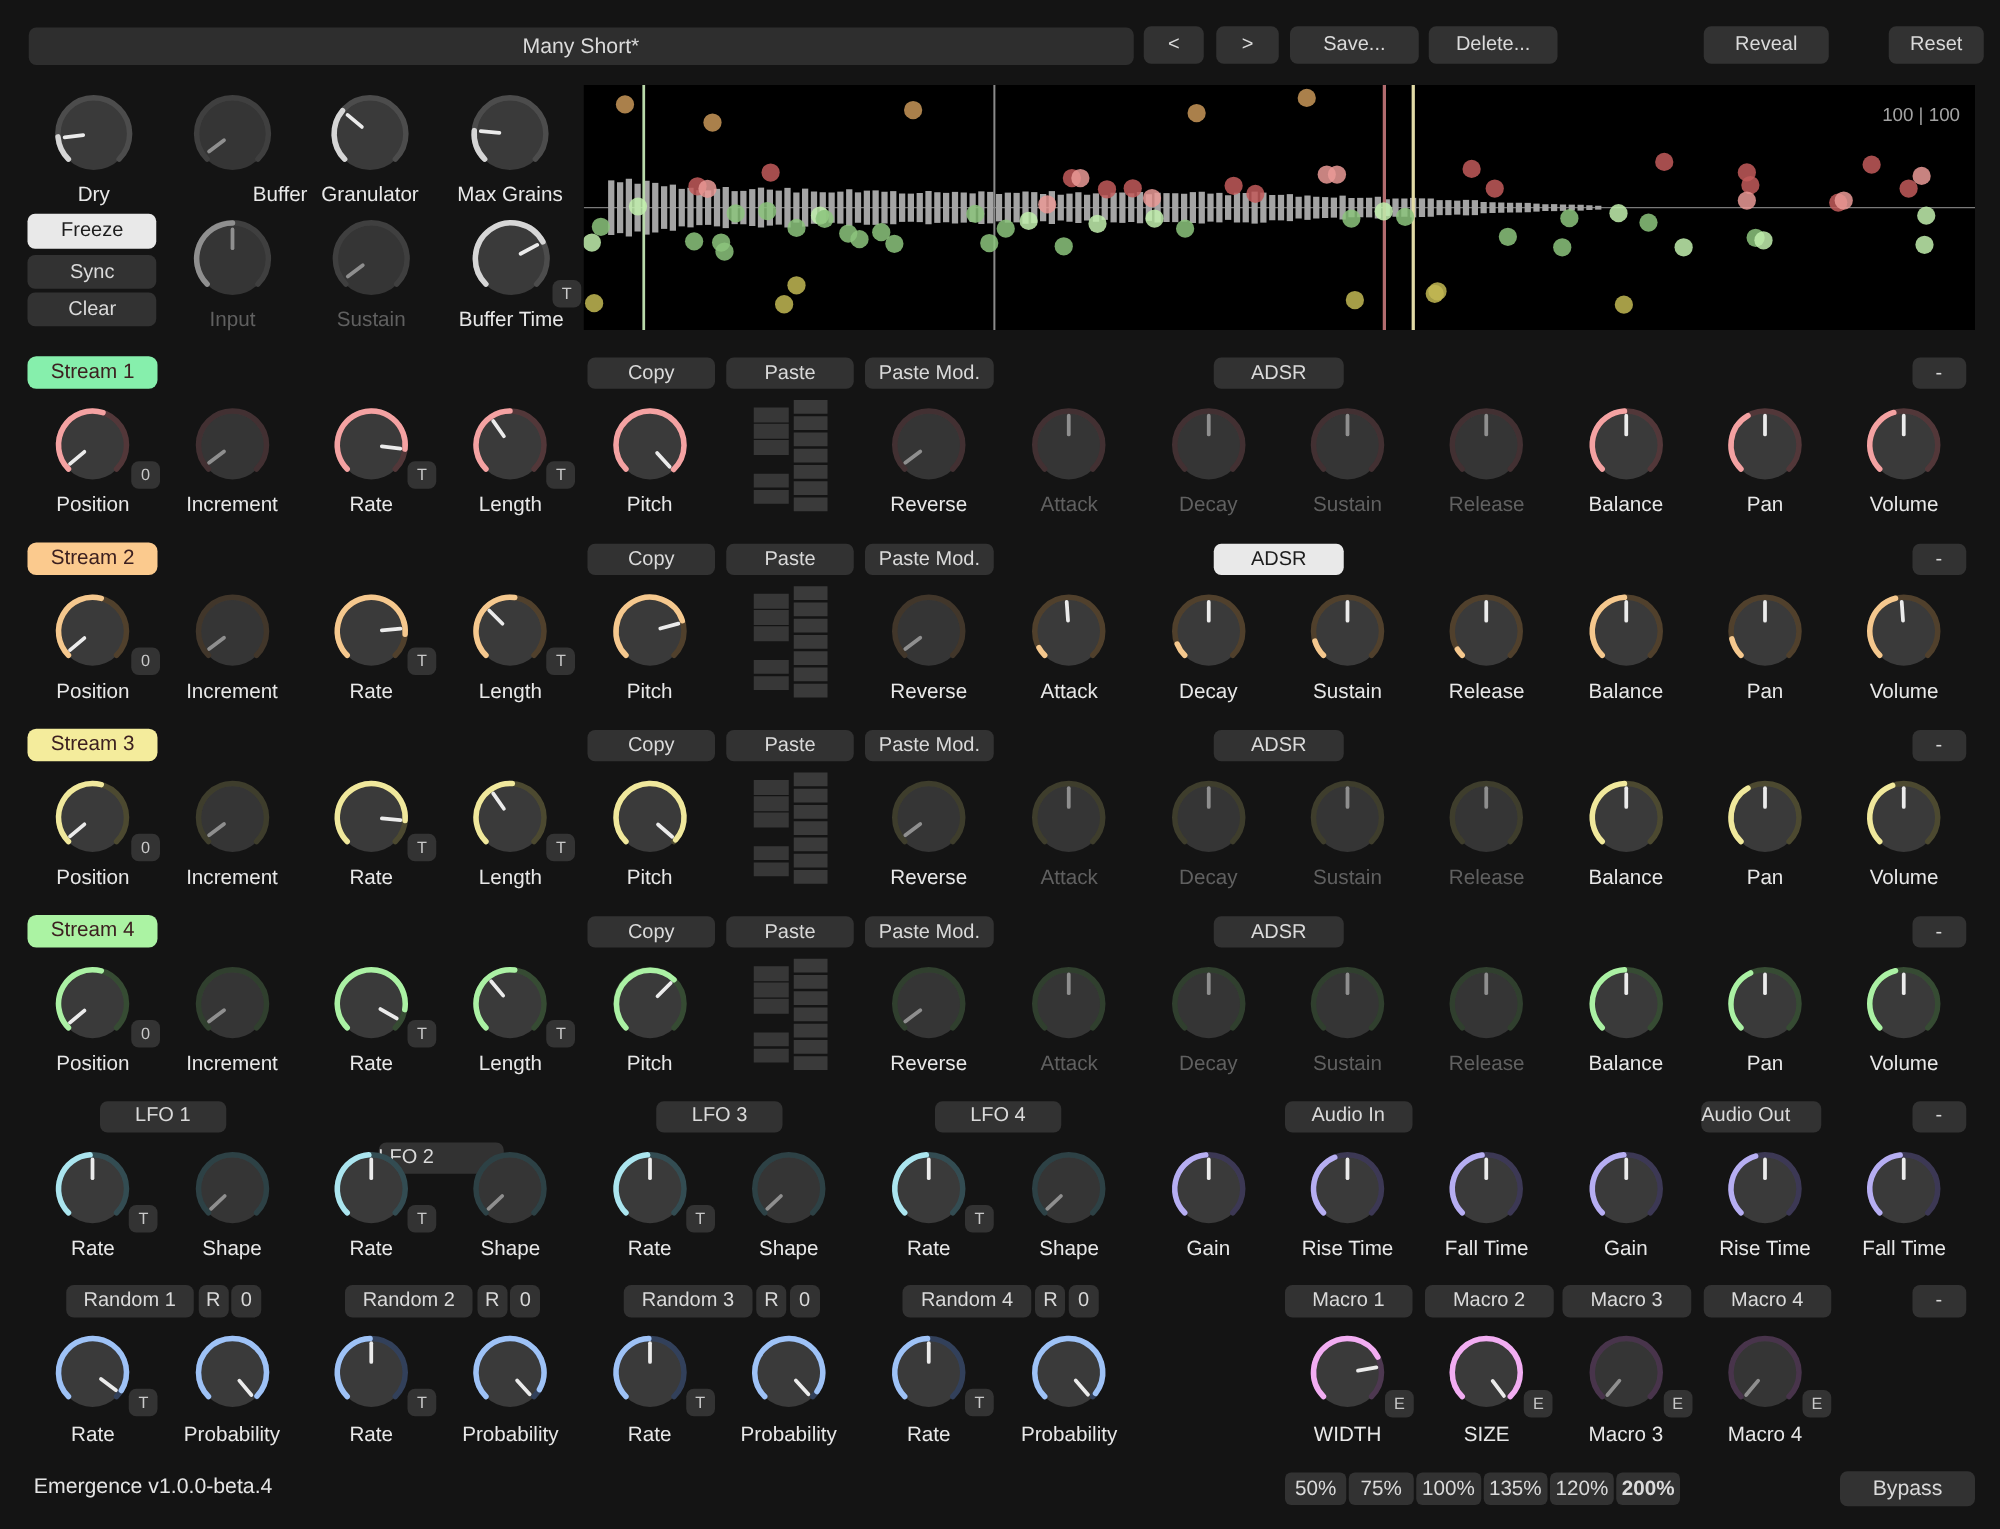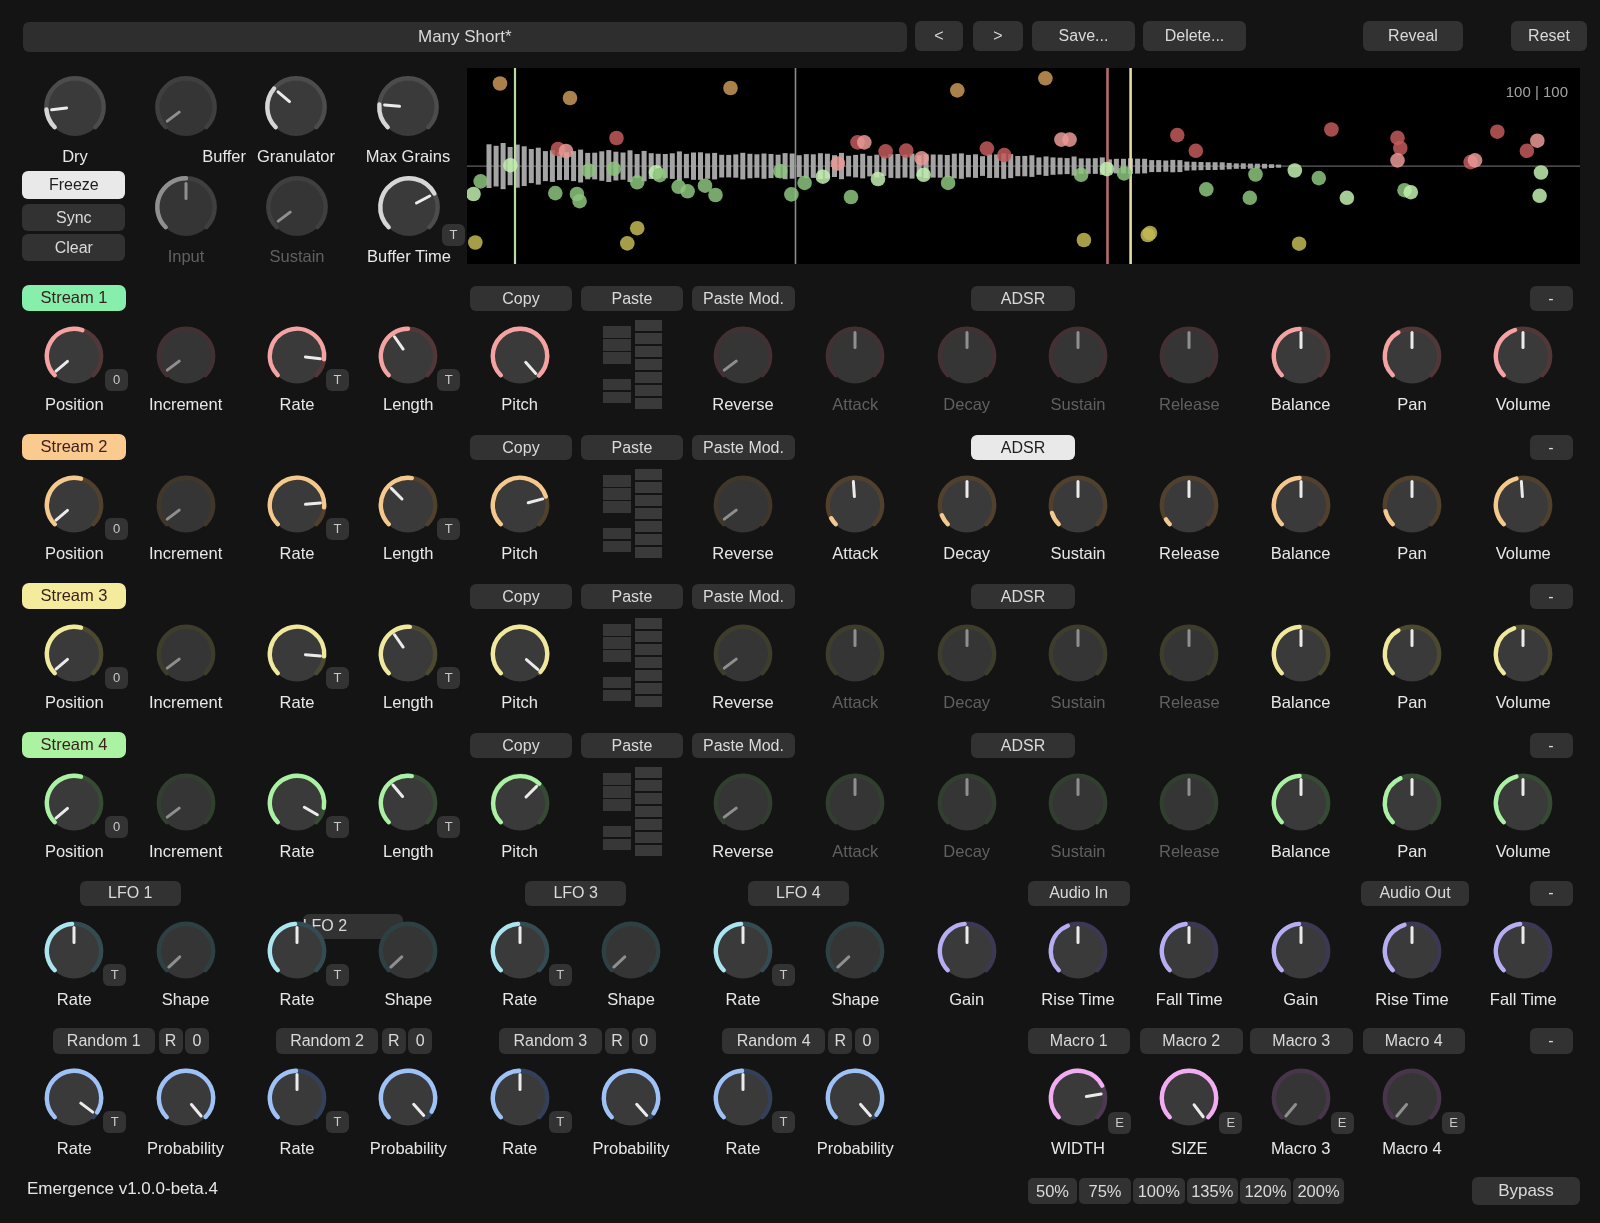--- a/index.html
+++ b/index.html
@@ -808,21 +808,21 @@
 <div style="position:absolute;left:683.0px;top:988.0px;width:120px;color:#e8e8e8;font-size:16.5px;line-height:22px;text-align:center;white-space:nowrap;">Rate</div>
 <div style="position:absolute;left:772.0px;top:963.5px;width:23px;height:22px;background:#333333;color:#c9c9c9;border-radius:6px;font-size:13px;line-height:22px;text-align:center;">T</div>
 <svg width="68" height="68" viewBox="-34 -34 68 68" style="position:absolute;left:821.3px;top:916.5px;">
     <circle cx="0" cy="0" r="27.5" fill="#353535"></circle>
     <path d="M -25.90 -4.57 A 26.3 26.3 0 0 1 25.90 -4.57" stroke="#3d3d3d" stroke-width="2.5" fill="none"></path>
     <path d="M -19.23 19.23 A 27.2 27.2 0 1 1 19.23 19.23" stroke="#2d4145" stroke-width="4.4" fill="none" stroke-linecap="round"></path>
     <line x1="-6.22" y1="5.80" x2="-17.19" y2="16.03" stroke="#8f8f8f" stroke-width="3" stroke-linecap="round"></line>
   </svg>
 <div style="position:absolute;left:795.3px;top:988.0px;width:120px;color:#e8e8e8;font-size:16.5px;line-height:22px;text-align:center;white-space:nowrap;">Shape</div>
 <div style="position:absolute;left:1027.5px;top:881.0px;width:102.0px;height:24.6px;background:#323232;color:#dadada;border-radius:6px;font-size:16px;line-height:24.6px;text-align:center;font-weight:normal;white-space:nowrap;">Audio In</div>
-<div style="position:absolute;left:1361.0px;top:881.0px;width:108px;height:24.6px;background:#323232;color:#dadada;border-radius:6px;font-size:16px;line-height:24.6px;text-align:center;font-weight:normal;white-space:nowrap;">Audio Out</div>
+<div style="position:absolute;left:1361.0px;top:881.0px;width:96px;height:24.6px;background:#323232;color:#dadada;border-radius:6px;font-size:16px;line-height:24.6px;text-align:left;font-weight:normal;white-space:nowrap;">Audio Out</div>
 <div style="position:absolute;left:1529.5px;top:881.0px;width:43.0px;height:24.6px;background:#323232;color:#dadada;border-radius:6px;font-size:16px;line-height:24.6px;text-align:center;font-weight:normal;white-space:nowrap;">-</div>
 <svg width="68" height="68" viewBox="-34 -34 68 68" style="position:absolute;left:932.7px;top:916.5px;">
     <circle cx="0" cy="0" r="27.5" fill="#3a3a3a"></circle>
     <path d="M -25.90 -4.57 A 26.3 26.3 0 0 1 25.90 -4.57" stroke="#424242" stroke-width="2.5" fill="none"></path>
     <path d="M -19.23 19.23 A 27.2 27.2 0 1 1 19.23 19.23" stroke="#3c3854" stroke-width="4.4" fill="none" stroke-linecap="round"></path>
     <path d="M -19.23 19.23 A 27.2 27.2 0 0 1 -2.37 -27.10" stroke="#b6aef2" stroke-width="4.4" fill="none" stroke-linecap="round"></path>
     <line x1="0.00" y1="-8.50" x2="0.00" y2="-23.50" stroke="#ebebeb" stroke-width="3" stroke-linecap="round"></line>
   </svg>
 <div style="position:absolute;left:906.7px;top:988.0px;width:120px;color:#e8e8e8;font-size:16.5px;line-height:22px;text-align:center;white-space:nowrap;">Gain</div>
 <svg width="68" height="68" viewBox="-34 -34 68 68" style="position:absolute;left:1044.0px;top:916.5px;">
@@ -983,13 +983,13 @@
     <line x1="-5.46" y1="6.51" x2="-15.11" y2="18.00" stroke="#8f8f8f" stroke-width="3" stroke-linecap="round"></line>
   </svg>
 <div style="position:absolute;left:1352.0px;top:1137.0px;width:120px;color:#e8e8e8;font-size:16.5px;line-height:22px;text-align:center;white-space:nowrap;">Macro 4</div>
 <div style="position:absolute;left:1442.0px;top:1112.0px;width:23px;height:22px;background:#333333;color:#c9c9c9;border-radius:6px;font-size:13px;line-height:22px;text-align:center;">E</div>
 <div style="position:absolute;left:27px;top:1179px;color:#e5e5e5;font-size:17px;">Emergence v1.0.0-beta.4</div>
 <div style="position:absolute;left:1028.0px;top:1178.0px;width:49.0px;height:26.0px;background:#323232;color:#dadada;border-radius:5px;font-size:16.5px;line-height:26.0px;text-align:center;font-weight:normal;white-space:nowrap;">50%</div>
 <div style="position:absolute;left:1079.0px;top:1178.0px;width:52.0px;height:26.0px;background:#323232;color:#dadada;border-radius:5px;font-size:16.5px;line-height:26.0px;text-align:center;font-weight:normal;white-space:nowrap;">75%</div>
 <div style="position:absolute;left:1133.0px;top:1178.0px;width:51.5px;height:26.0px;background:#323232;color:#dadada;border-radius:5px;font-size:16.5px;line-height:26.0px;text-align:center;font-weight:normal;white-space:nowrap;">100%</div>
 <div style="position:absolute;left:1186.5px;top:1178.0px;width:51.5px;height:26.0px;background:#323232;color:#dadada;border-radius:5px;font-size:16.5px;line-height:26.0px;text-align:center;font-weight:normal;white-space:nowrap;">135%</div>
 <div style="position:absolute;left:1240.0px;top:1178.0px;width:51.0px;height:26.0px;background:#323232;color:#dadada;border-radius:5px;font-size:16.5px;line-height:26.0px;text-align:center;font-weight:normal;white-space:nowrap;">120%</div>
-<div style="position:absolute;left:1293.0px;top:1178.0px;width:51.0px;height:26.0px;background:#323232;color:#dadada;border-radius:5px;font-size:16.5px;line-height:26.0px;text-align:center;font-weight:normal;white-space:nowrap;">200%</div>
+<div style="position:absolute;left:1293.0px;top:1178.0px;width:51.0px;height:26.0px;background:#323232;color:#dadada;border-radius:5px;font-size:16.5px;line-height:26.0px;text-align:center;font-weight:bold;white-space:nowrap;">200%</div>
 <div style="position:absolute;left:1472.0px;top:1177.0px;width:108.0px;height:27.5px;background:#323232;color:#dadada;border-radius:6px;font-size:17px;line-height:27.5px;text-align:center;font-weight:normal;white-space:nowrap;">Bypass</div>
 </body></html>

